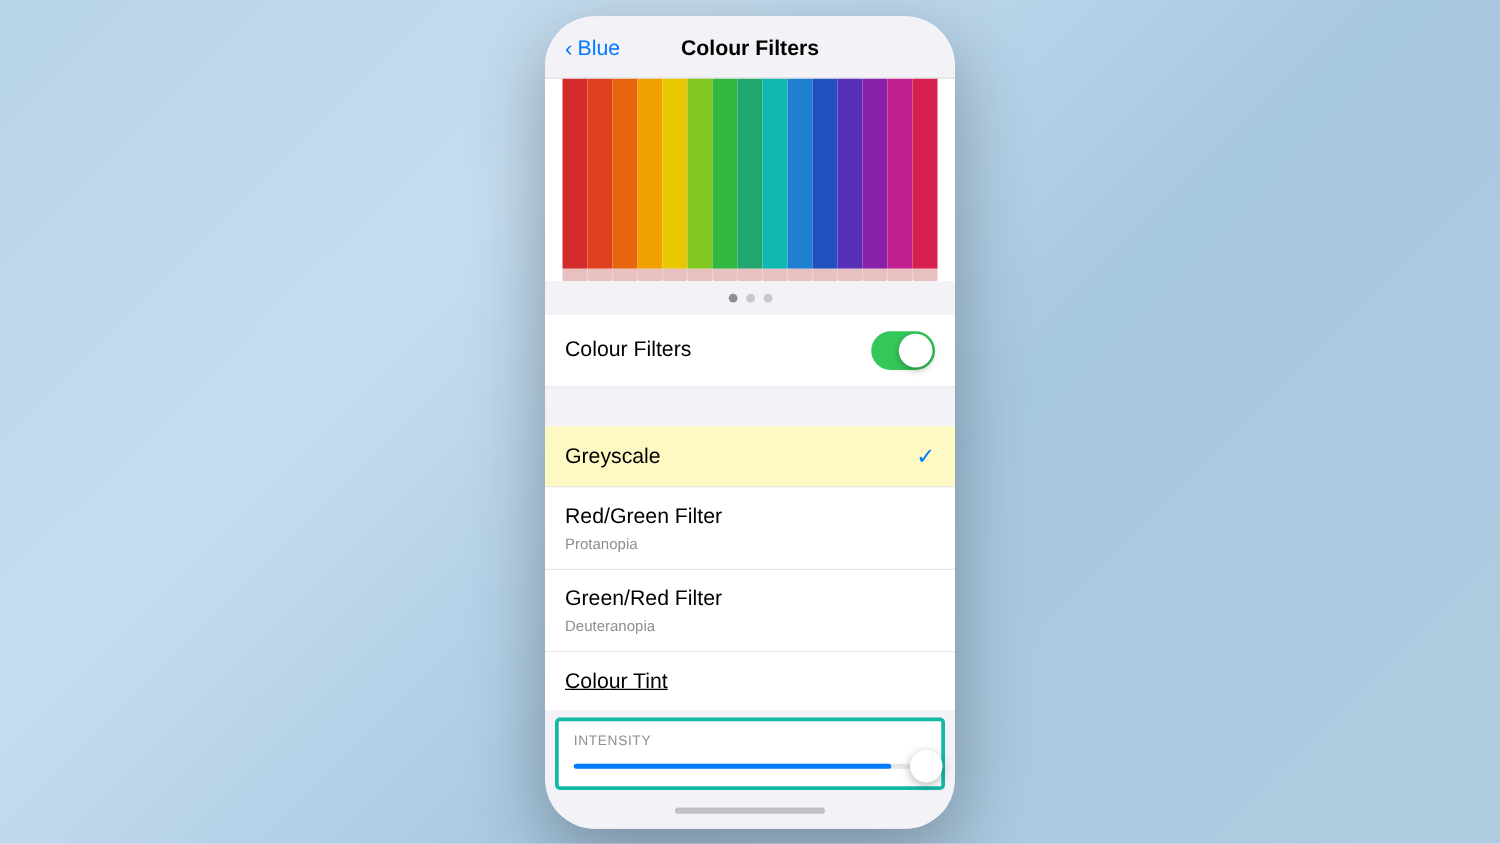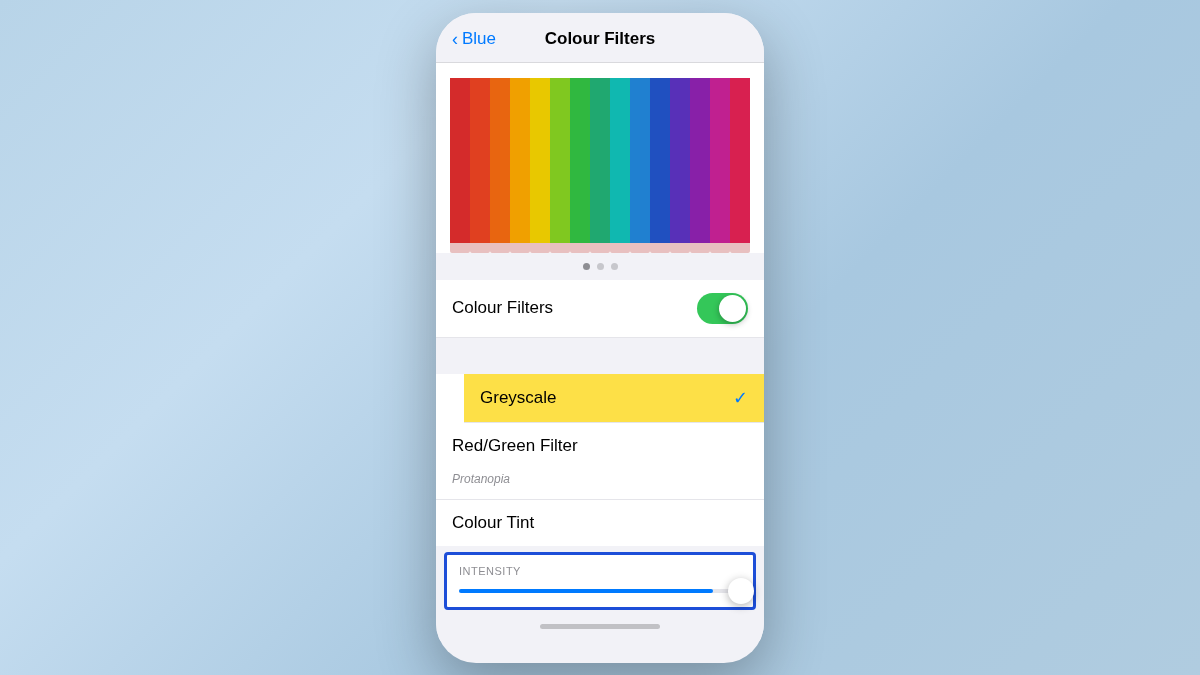--- a/index.html
+++ b/index.html
@@ -128,32 +128,32 @@
       padding: 13px 16px;
       border-bottom: 1px solid #e5e5ea;
       display: flex;
       align-items: center;
       justify-content: space-between;
       background: white;
     }
 
     .settings-row:last-child {
       border-bottom: none;
+      text-decoration: underline;
     }
 
     .settings-row-label {
       font-size: 17px;
       color: #000;
     }
 
     .settings-row-sublabel {
       font-size: 12px;
       color: #8e8e93;
-      margin-top: 16px;
-      font-style: italic;
+      margin-top: 5px;
     }
 
     .settings-row-content {
       display: flex;
       flex-direction: column;
     }
 
     
     .toggle {
       width: 51px;
@@ -190,21 +190,21 @@
 
     
     .colour-filters-row {
       background: white;
       border-bottom: 1px solid #e5e5ea;
     }
 
     
     .intensity-section {
       background: white;
-      border: 3px solid #1d4ed8;
+      border: 3px solid #14b8a6;
       border-radius: 4px;
       margin: 6px 8px;
       padding: 10px 12px 14px 12px;
     }
 
     .intensity-label {
       font-size: 11px;
       color: #8e8e93;
       letter-spacing: 0.5px;
       margin-bottom: 12px;
@@ -259,22 +259,21 @@
       background: #000;
       border-radius: 3px;
       opacity: 0.2;
     }
 
     .filters-list {
       background: white;
     }
 
     .greyscale-row-selected {
-      background: #fde047;
-      margin-left: 28px;
+      background: #fef9c3;
     }
 
   </style>
 </head>
 <body>
 
 <div class="phone-container">
 
   <div class="nav-bar">
     <div class="nav-back">
@@ -373,20 +372,26 @@
       <span class="checkmark">✓</span>
     </div>
 
     <div class="settings-row">
       <div class="settings-row-content">
         <span class="settings-row-label">Red/Green Filter</span>
         <span class="settings-row-sublabel">Protanopia</span>
       </div>
     </div>
 
+    <div class="settings-row">
+      <div class="settings-row-content">
+        <span class="settings-row-label">Green/Red Filter</span>
+        <span class="settings-row-sublabel">Deuteranopia</span>
+      </div>
+    </div>
 
 
     <div class="settings-row" style="border-bottom: none;">
       <div class="settings-row-content">
         <span class="settings-row-label">Colour Tint</span>
       </div>
     </div>
   </div>
 
   <div class="intensity-section">

